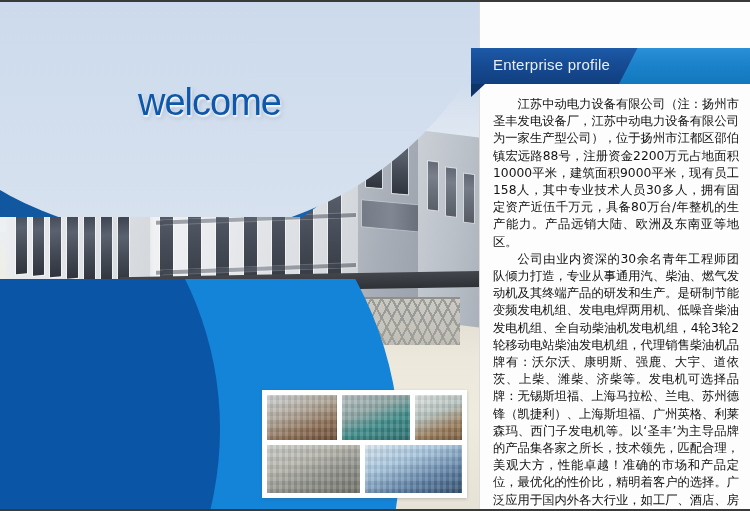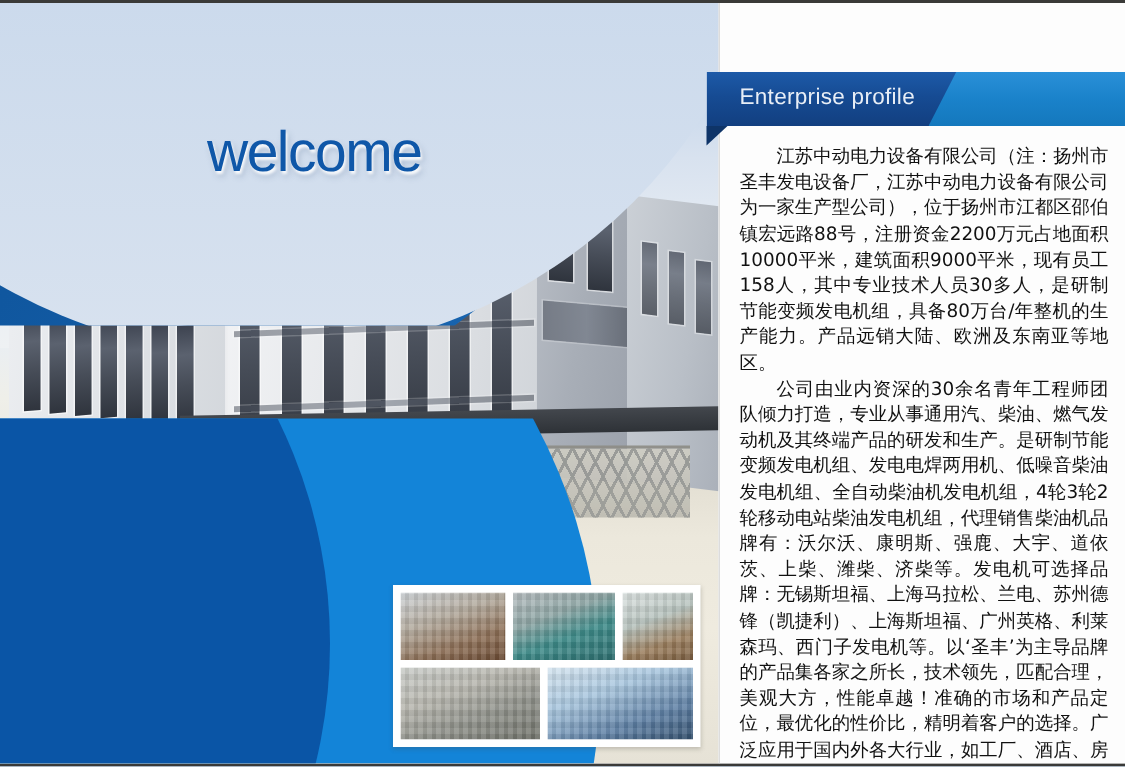--- a/index.html
+++ b/index.html
@@ -437,19 +437,19 @@
   <div class="right-panel">
 
     <div class="banner">
       <div class="banner-dark"></div>
       <div class="banner-light"></div>
       <div class="banner-tail"></div>
       <div class="banner-en">Enterprise profile</div>
     </div>
 
     <div class="body-text">
-      <p>江苏中动电力设备有限公司（注：扬州市圣丰发电设备厂，江苏中动电力设备有限公司为一家生产型公司），位于扬州市江都区邵伯镇宏远路88号，注册资金2200万元占地面积10000平米，建筑面积9000平米，现有员工158人，其中专业技术人员30多人，是研制节能变频发电机组，具备80万台/年整机的生产能力。产品远销大陆、欧洲及东南亚等地区。</p>
+      <p>江苏中动电力设备有限公司（注：扬州市圣丰发电设备厂，江苏中动电力设备有限公司为一家生产型公司），位于扬州市江都区邵伯镇宏远路88号，注册资金2200万元占地面积10000平米，建筑面积9000平米，现有员工158人，其中专业技术人员30多人，拥有固定资产近伍千万元，具备80万台/年整机的生产能力。产品远销大陆、欧洲及东南亚等地区。</p>
       <p>公司由业内资深的30余名青年工程师团队倾力打造，专业从事通用汽、柴油、燃气发动机及其终端产品的研发和生产。是研制节能变频发电机组、发电电焊两用机、低噪音柴油发电机组、全自动柴油机发电机组，4轮3轮2轮移动电站柴油发电机组，代理销售柴油机品牌有：沃尔沃、康明斯、强鹿、大宇、道依茨、上柴、潍柴、济柴等。发电机可选择品牌：无锡斯坦福、上海马拉松、兰电、苏州德锋（凯捷利）、上海斯坦福、广州英格、利莱森玛、西门子发电机等。以‘圣丰’为主导品牌的产品集各家之所长，技术领先，匹配合理，美观大方，性能卓越！准确的市场和产品定位，最优化的性价比，精明着客户的选择。广泛应用于国内外各大行业，如工厂、酒店、房地产、楼宇、铁路、石油、矿山、电信系统等。</p>
     </div>
 
   </div>
 
 </div>
 
 </body></html>

